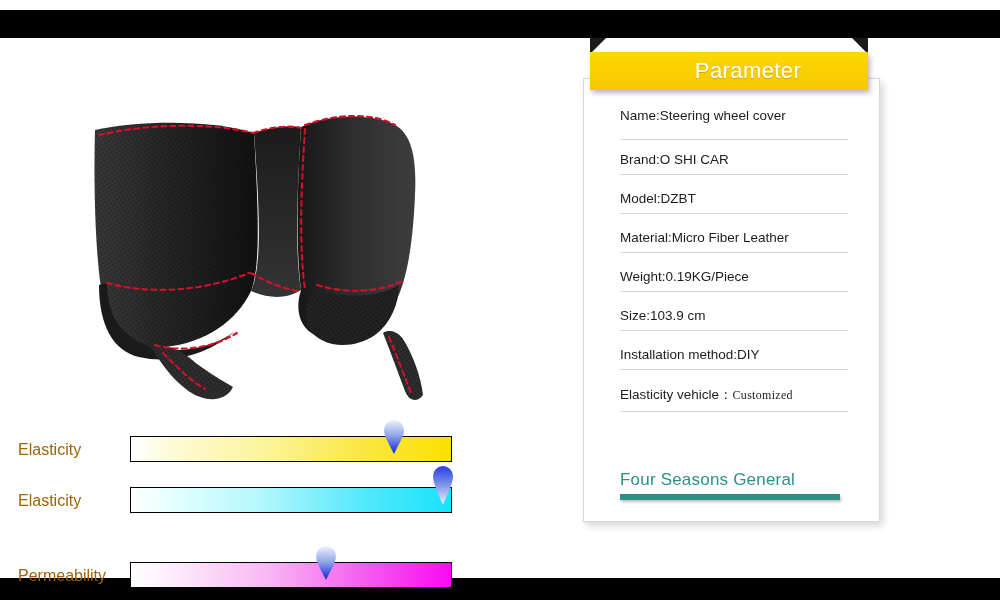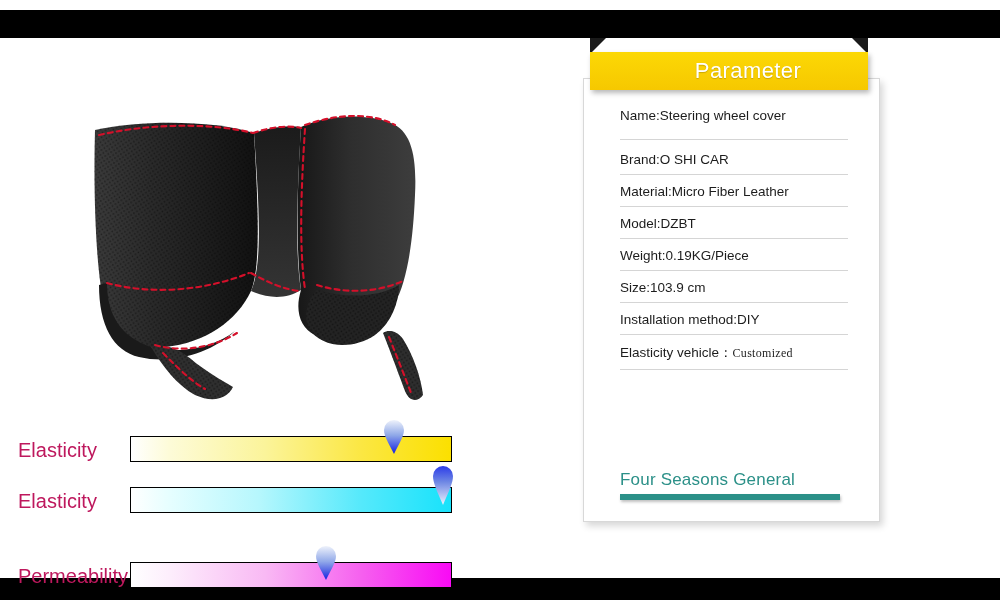--- a/index.html
+++ b/index.html
@@ -95,21 +95,21 @@
   .param-list {
     position: absolute;
     left: 620px;
     top: 108px;
     width: 228px;
     z-index: 6;
   }
   .param-row {
     border-bottom: 1px solid #d5d5d5;
     padding: 0 0 7px 0;
-    margin-bottom: 9px;
+    margin-bottom: 16px;
     color: #1c1c1c;
     font-size: 13.5px;
     white-space: nowrap;
   }
   .param-row:nth-child(1) { padding-bottom: 16px; margin-bottom: 12px; }
   .param-row:last-child   { border-bottom: 1px solid #d5d5d5; }
   .param-value-mono {
     font-family: "Liberation Serif", serif;
     font-size: 12px;
     letter-spacing: .3px;
@@ -141,22 +141,22 @@
     position: absolute;
     left: 18px;
     width: 440px;
     height: 28px;
   }
   .slider-label {
     position: absolute;
     left: 0;
     top: 50%;
     transform: translateY(-50%);
-    font-size: 20px;
-    color: #be185d;
+    font-size: 16px;
+    color: #a16207;
     white-space: nowrap;
   }
   .slider-track {
     position: absolute;
     left: 112px;
     top: 0;
     width: 322px;
     height: 26px;
     border: 1px solid #000000;
     box-sizing: border-box;
@@ -261,24 +261,24 @@
   </div>
 
   <div class="param-list">
     <div class="param-row">
       <span>Name:Steering wheel cover</span>
     </div>
     <div class="param-row">
       <span>Brand:O SHI CAR</span>
     </div>
     <div class="param-row">
+      <span>Model:DZBT</span>
+    </div>
+    <div class="param-row">
       <span>Material:Micro Fiber Leather</span>
-    </div>
-    <div class="param-row">
-      <span>Model:DZBT</span>
     </div>
     <div class="param-row">
       <span>Weight:0.19KG/Piece</span>
     </div>
     <div class="param-row">
       <span>Size:103.9 cm</span>
     </div>
     <div class="param-row">
       <span>Installation method:DIY</span>
     </div>

